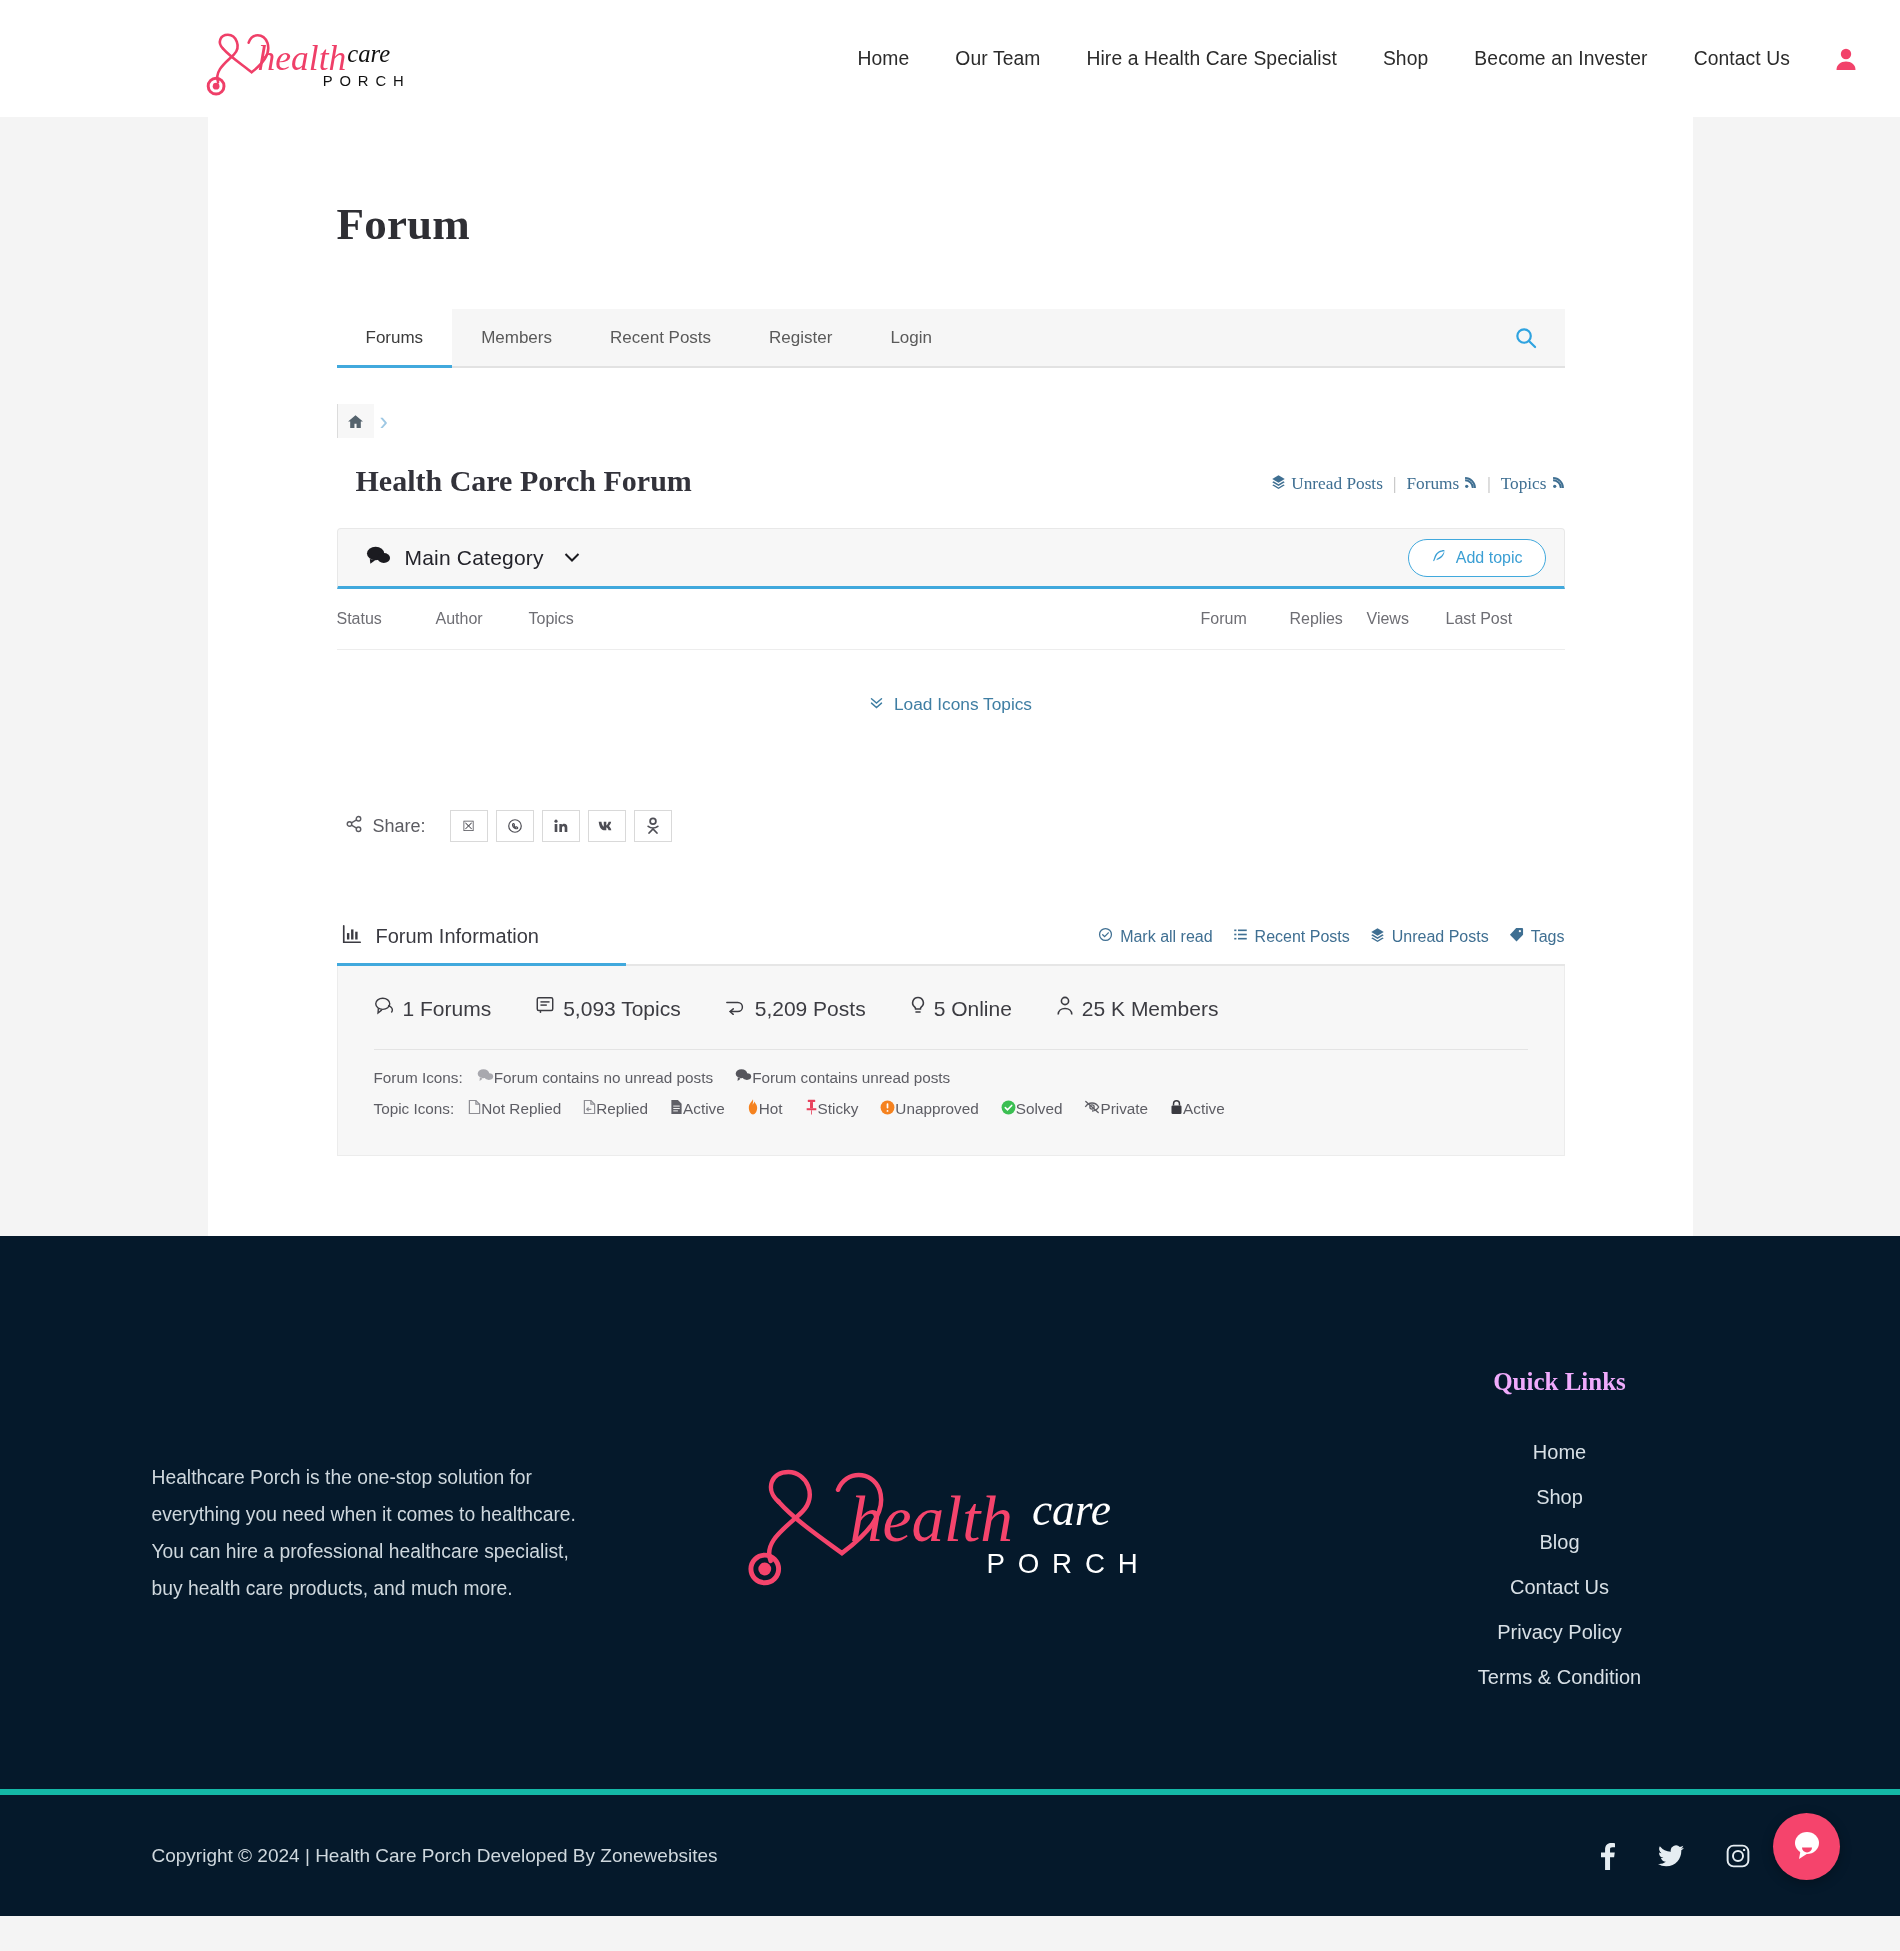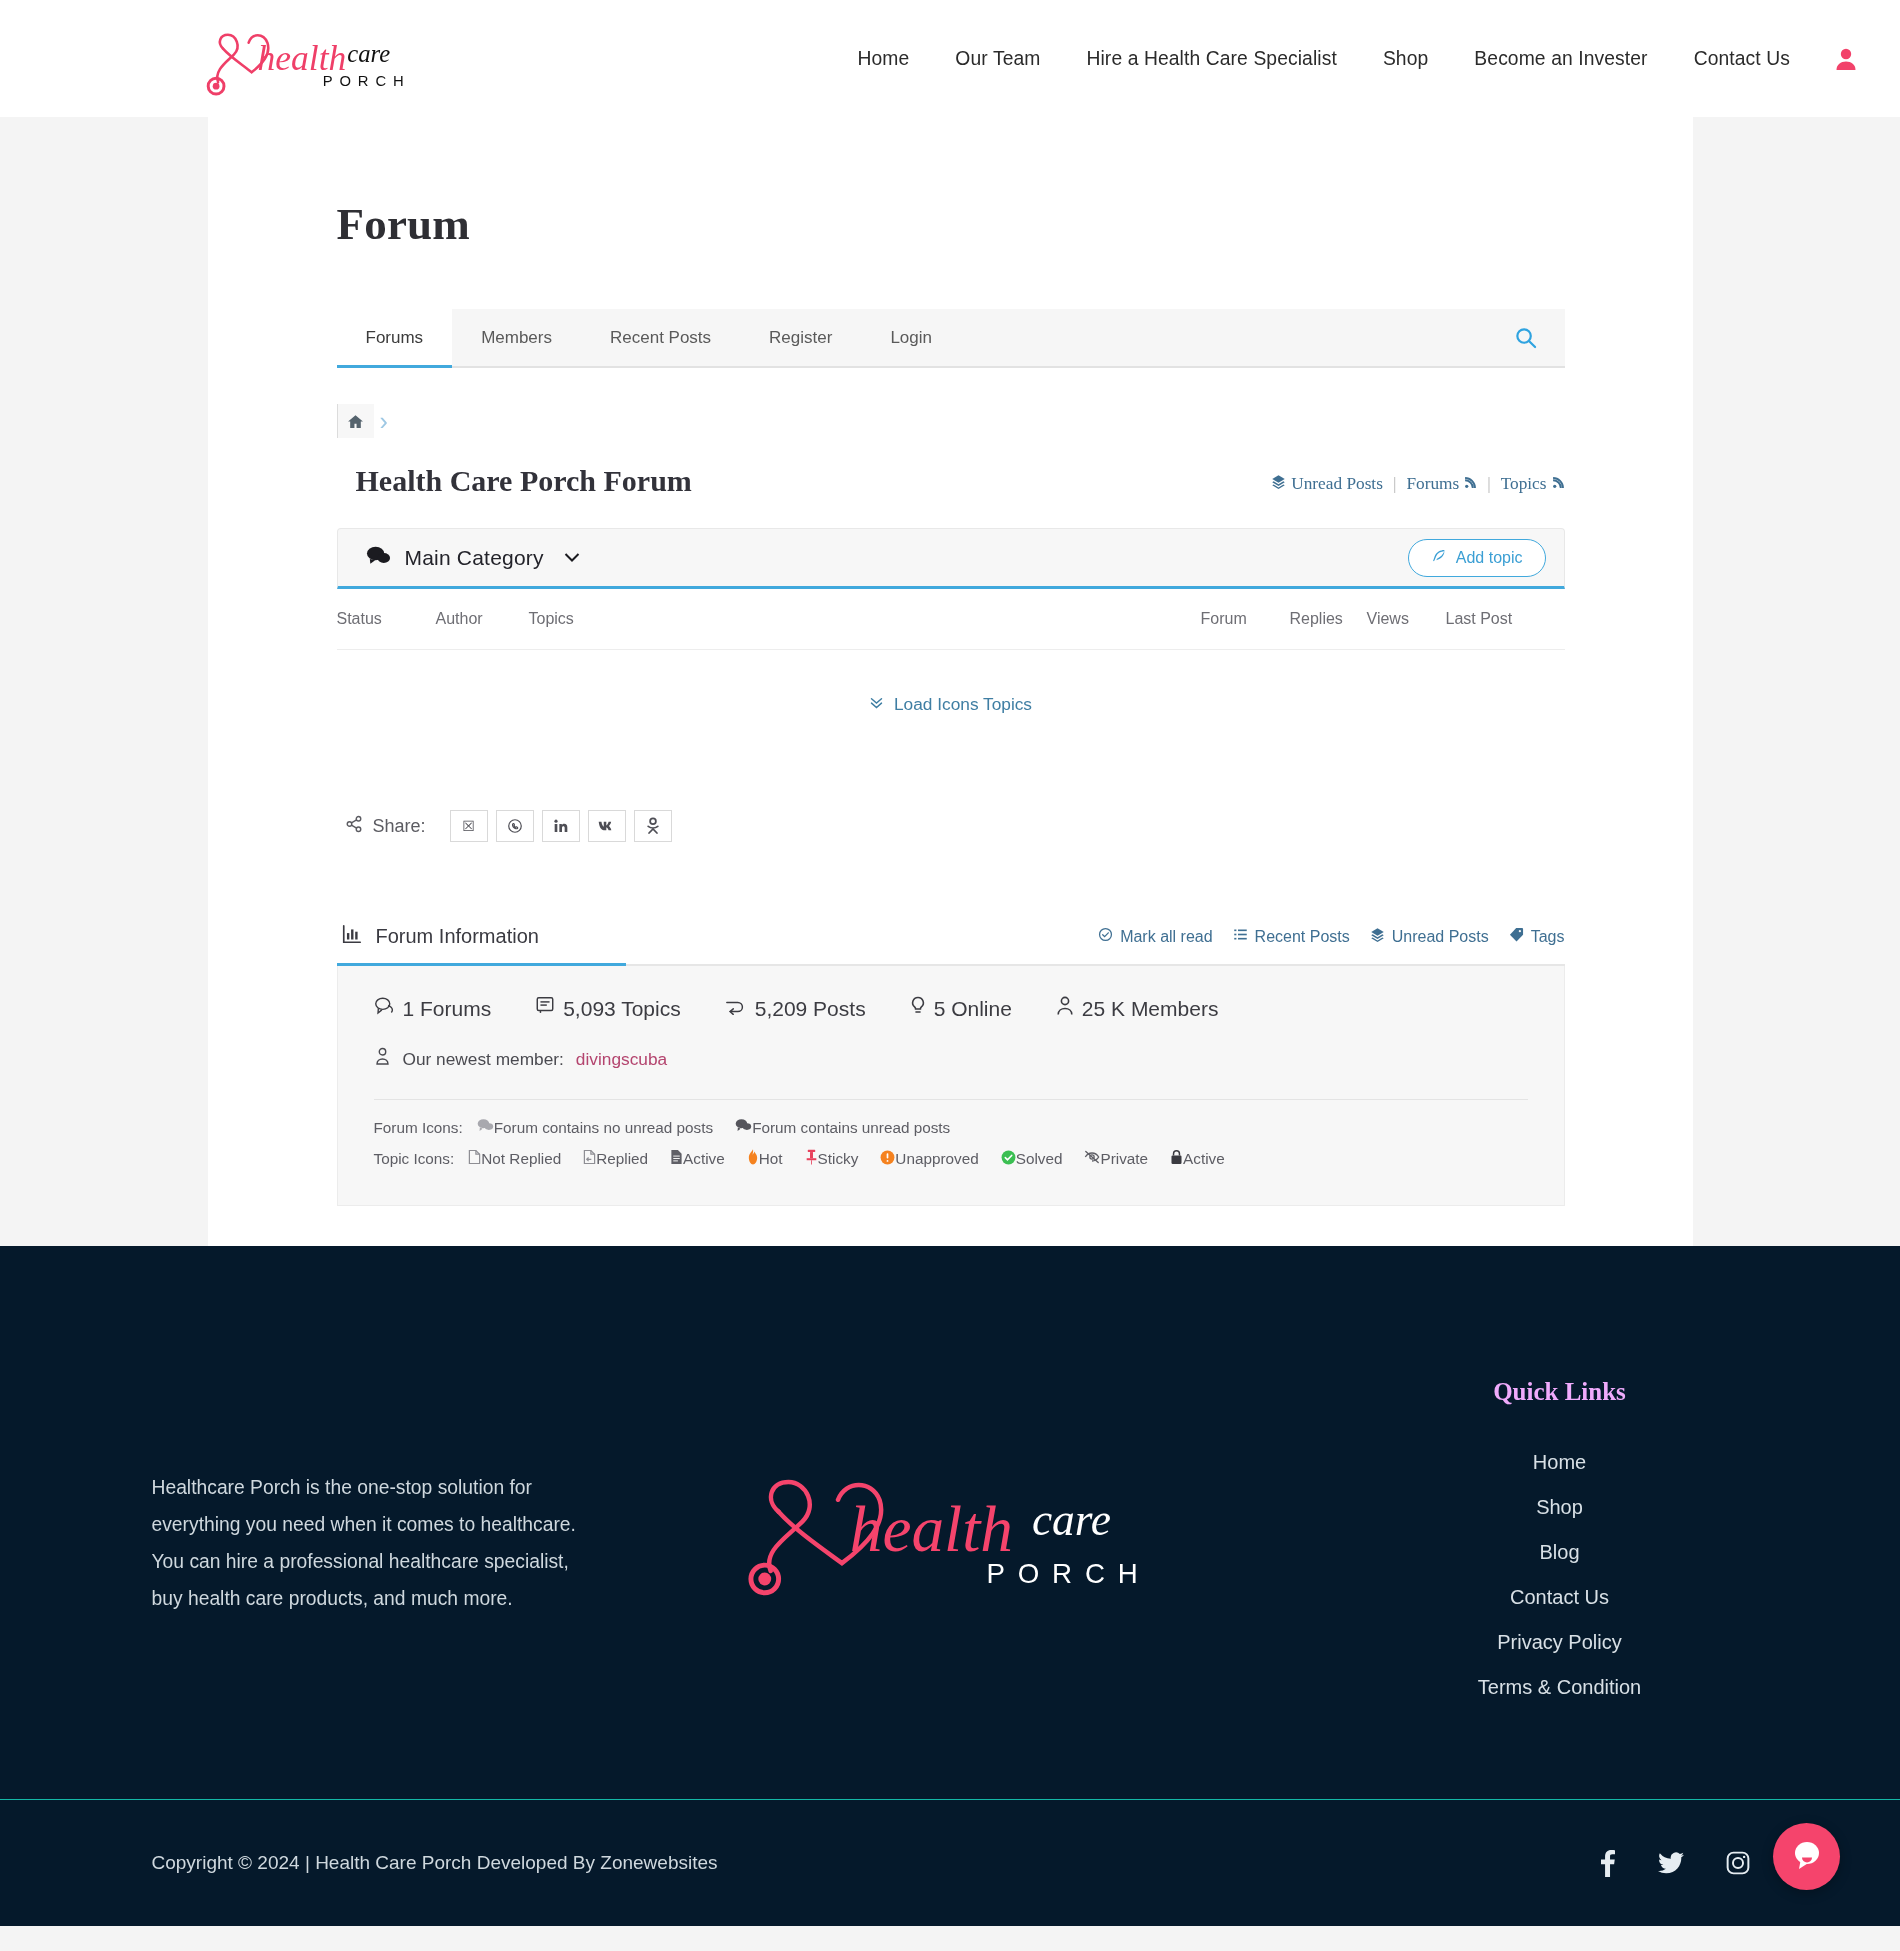--- a/index.html
+++ b/index.html
@@ -361,21 +361,21 @@
   }
   .f-links a {
     display: block;
     color: #d8e0e6;
     font-size: 20px;
     text-decoration: none;
     padding: 11px 0;
   }
 
   .footer-bottom {
-    border-top: 1px solid #14b8a6;
+    border-top: 6px solid #14b8a6;
     height: 127px;
     display: flex;
     align-items: center;
   }
   .fb-inner {
     width: 1634px; margin: 0 auto;
     display: flex; align-items: center;
     padding: 0 18px;
   }
   .copyright { color: #cfd8de; font-size: 19px; }
@@ -688,30 +688,20 @@
             <span>
               <svg width="18" height="20" viewBox="0 0 18 20" fill="none" stroke="#3c3c42" stroke-width="1.6">
                   <circle cx="9" cy="5" r="3.6"></circle>
                   <path d="M2.2 18.5c0-3.8 3-6 6.8-6s6.8 2.2 6.8 6"></path>
                 </svg>
             </span>
             <span>25 K Members</span>
           </span>
         </div>
 
-        <div class="fi-newest">
-          <span>
-            <svg width="17" height="19" viewBox="0 0 18 20" fill="none" stroke="#4a4a50" stroke-width="1.5">
-                <circle cx="9" cy="5" r="3.4"></circle>
-                <path d="M3.2 18c0-3.3 2.6-5.3 5.8-5.3s5.8 2 5.8 5.3z"></path>
-              </svg>
-          </span>
-          <span>Our newest member:</span>
-          <a>divingscuba</a>
-        </div>
 
         <div class="fi-sep"></div>
 
         <div class="legend-row">
           <span class="legend-label">Forum Icons:</span>
           <span class="legend-item">
             <span>
               <svg width="17" height="15" viewBox="0 0 20 17" fill="#a8a8ae">
                   <ellipse cx="7.6" cy="6.4" rx="6.8" ry="5.2"></ellipse>
                   <path d="M3.4 10.6 3 15l3.6-2.8z"></path>

